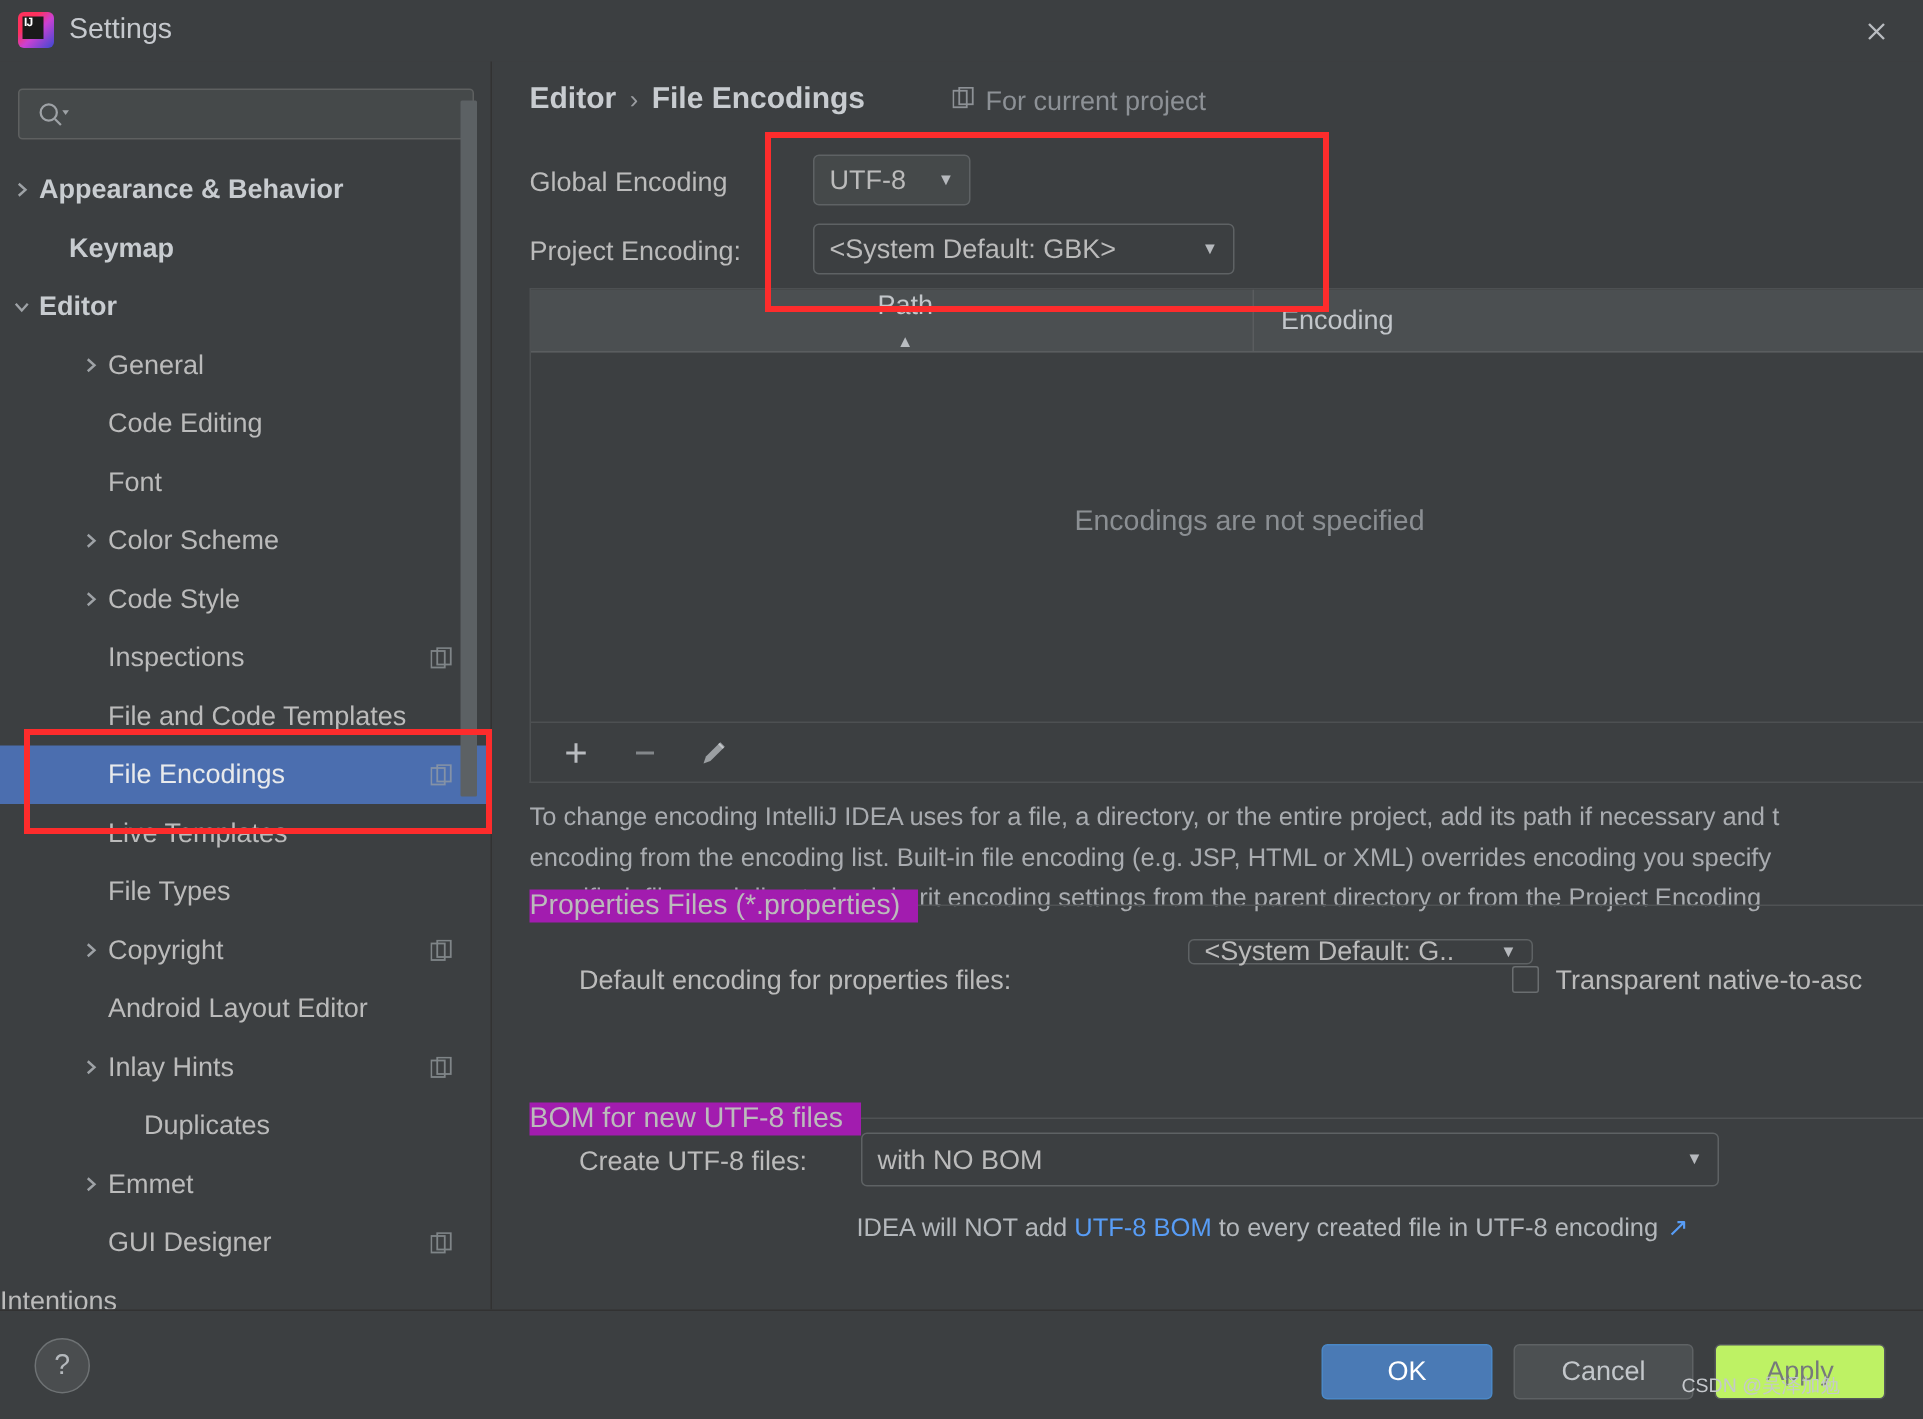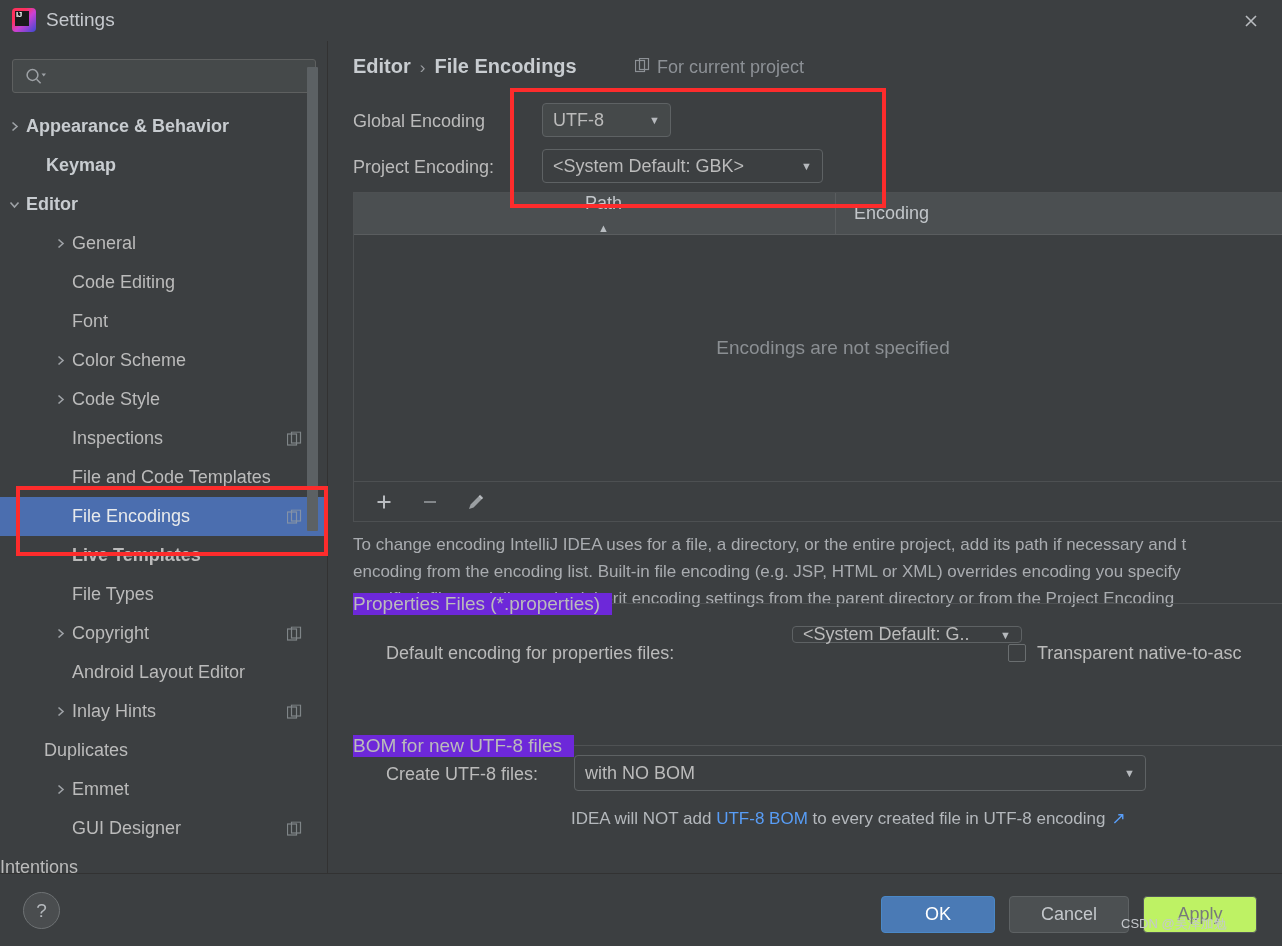--- a/index.html
+++ b/index.html
@@ -208,21 +208,21 @@
 
   
   .group {
     position: absolute; left: 24px;
     width: 960px; height: 1px;
     display: flex; align-items: center;
   }
   .group-title {
     font-size: 19px; color: #bbbbbb;
     padding-right: 12px; white-space: nowrap;
-    background: #6d28d9;
+    background: #a21caf;
   }
   .group-line { flex: 1; height: 1px; background: #4f5254; }
 
   .checkbox {
     position: absolute;
     width: 18px; height: 18px;
     border: 1px solid #6a6e70;
     border-radius: 2px;
     background: #3c3f41;
   }
@@ -369,21 +369,21 @@
           <span class="tree-label" style="margin-left: 72px;">File and Code Templates</span>
         </div>
         <div class="tree-row selected">
           <span class="tree-label" style="margin-left: 72px;">File Encodings</span>
           <span class="copy-badge"><svg width="15" height="15" viewBox="0 0 15 15">
               <rect x="0.5" y="2.5" width="9" height="11" stroke="#9aa0a4" stroke-width="1.2" fill="none"></rect>
               <rect x="4.5" y="0.5" width="9" height="11" stroke="#9aa0a4" stroke-width="1.2" fill="none"></rect>
             </svg></span>
         </div>
         <div class="tree-row">
-          <span class="tree-label" style="margin-left: 72px; font-weight: bold;">Live Templates</span>
+          <span class="tree-label" style="margin-left: 72px;">Live Templates</span>
         </div>
         <div class="tree-row">
           <span class="tree-label" style="margin-left: 72px;">File Types</span>
         </div>
         <div class="tree-row">
           <span class="tree-arrow" style="left: 52px;">
             <svg width="13" height="13" viewBox="0 0 13 13">
               <path d="M4.5 2.5 L9 6.5 L4.5 10.5" stroke="#9ea2a6" stroke-width="1.6" fill="none"></path>
             </svg>
           </span>
@@ -402,21 +402,21 @@
               <path d="M4.5 2.5 L9 6.5 L4.5 10.5" stroke="#9ea2a6" stroke-width="1.6" fill="none"></path>
             </svg>
           </span>
           <span class="tree-label" style="margin-left: 72px;">Inlay Hints</span>
           <span class="copy-badge"><svg width="15" height="15" viewBox="0 0 15 15">
               <rect x="0.5" y="2.5" width="9" height="11" stroke="#9aa0a4" stroke-width="1.2" fill="none"></rect>
               <rect x="4.5" y="0.5" width="9" height="11" stroke="#9aa0a4" stroke-width="1.2" fill="none"></rect>
             </svg></span>
         </div>
         <div class="tree-row">
-          <span class="tree-label" style="margin-left: 44px;">Duplicates</span>
+          <span class="tree-label" style="margin-left: 96px;">Duplicates</span>
         </div>
         <div class="tree-row">
           <span class="tree-arrow" style="left: 52px;">
             <svg width="13" height="13" viewBox="0 0 13 13">
               <path d="M4.5 2.5 L9 6.5 L4.5 10.5" stroke="#9ea2a6" stroke-width="1.6" fill="none"></path>
             </svg>
           </span>
           <span class="tree-label" style="margin-left: 72px;">Emmet</span>
         </div>
         <div class="tree-row">
@@ -445,21 +445,21 @@
       <span>
         <svg width="15" height="15" viewBox="0 0 15 15">
           <rect x="0.5" y="2.5" width="9" height="11" stroke="#8d9196" stroke-width="1.2" fill="none"></rect>
           <rect x="4.5" y="0.5" width="9" height="11" stroke="#8d9196" stroke-width="1.2" fill="none"></rect>
         </svg>
       </span>
       <span>For current project</span>
     </div>
 
     <div class="row-label" style="left:24px; top:70px;">Global Encoding</div>
-    <div class="combo" style="left:213px; top:62px; width:129px; height:34px;">
+    <div class="combo" style="left:213px; top:62px; width:105px; height:34px;">
       <span>UTF-8</span>
       <span class="caret">▼</span>
     </div>
 
     <div class="row-label" style="left:24px; top:116px;">Project Encoding:</div>
     <div class="combo flat" style="left:213px; top:108px; width:281px; height:34px;">
       <span>&lt;System Default: GBK&gt;</span>
       <span class="caret">▼</span>
     </div>
 

